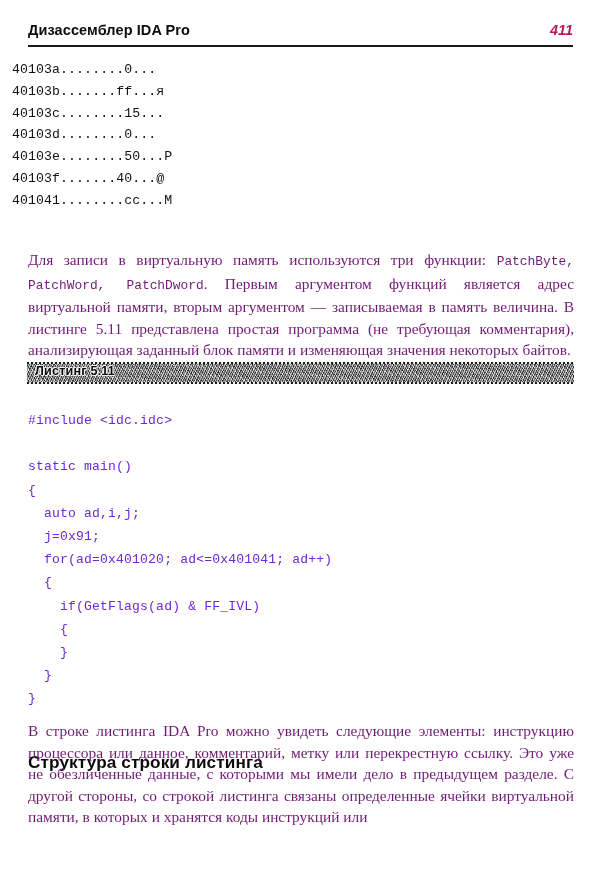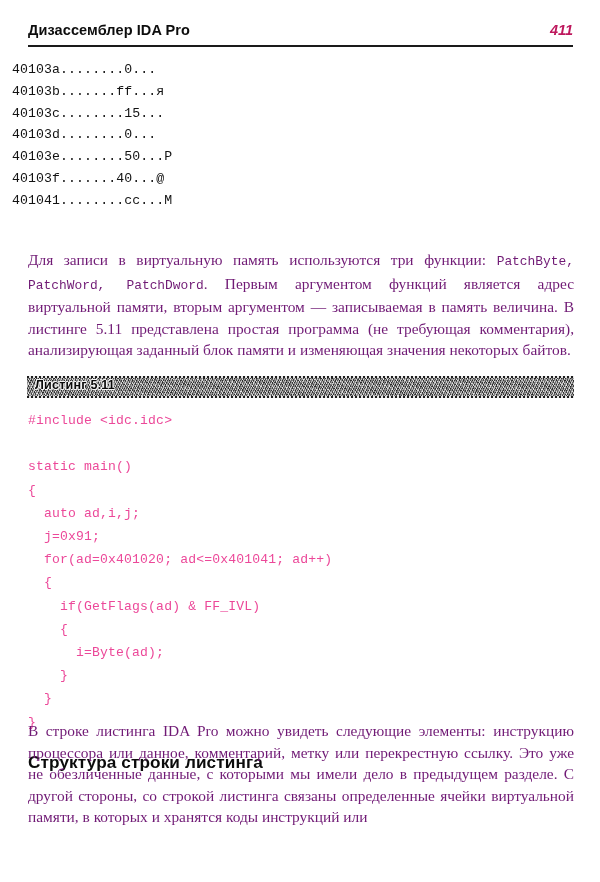--- a/index.html
+++ b/index.html
@@ -97,21 +97,21 @@
     font-size: 12.9px;
     letter-spacing: 0;
   }
   #para-intro { top: 249px; }
   #para-tail  { top: 720px; }
 
   
   .listing-band {
     position: absolute;
     left: 27px;
-    top: 376px;
+    top: 362px;
     width: 547px;
     height: 22px;
     background-color: #8c8c8c;
     background-image:
       repeating-linear-gradient(115deg,
         rgba(255,255,255,0.55) 0px, rgba(255,255,255,0.55) 1px,
         rgba(0,0,0,0.42) 1px, rgba(0,0,0,0.42) 2px,
         rgba(255,255,255,0.30) 2px, rgba(255,255,255,0.30) 3px,
         rgba(0,0,0,0.25) 3px, rgba(0,0,0,0.25) 4px),
       repeating-linear-gradient(48deg,
@@ -162,21 +162,21 @@
   .code {
     position: absolute;
     left: 28px;
     top: 409px;
     width: 546px;
   }
   .code-line {
     font-family: "Liberation Mono", "DejaVu Sans Mono", monospace;
     font-size: 13.1px;
     line-height: 23.2px;
-    color: #ec4899;
+    color: #6d28d9;
     white-space: pre;
     min-height: 23.2px;
     letter-spacing: 0.15px;
   }
 
   
   .section-heading {
     position: absolute;
     left: 28px;
     top: 726px;
@@ -221,21 +221,20 @@
     <div class="code-line">#include &lt;idc.idc&gt;</div>
     <div class="code-line"></div>
     <div class="code-line">static main()</div>
     <div class="code-line">{</div>
     <div class="code-line">  auto ad,i,j;</div>
     <div class="code-line">  j=0x91;</div>
     <div class="code-line">  for(ad=0x401020; ad&lt;=0x401041; ad++)</div>
     <div class="code-line">  {</div>
     <div class="code-line">    if(GetFlags(ad) &amp; FF_IVL)</div>
     <div class="code-line">    {</div>
-    <div class="code-line">      i=Byte(ad);</div>
     <div class="code-line">    }</div>
     <div class="code-line">  }</div>
     <div class="code-line">}</div>
   </div>
 
   <div class="section-heading">Структура строки листинга</div>
 
   <div class="para" id="para-tail">В строке листинга IDA Pro можно увидеть следующие элементы: инструкцию процессора или данное, комментарий, метку или перекрестную ссылку. Это уже не обезличенные данные, с которыми мы имели дело в предыдущем разделе. С другой стороны, со строкой листинга связаны определенные ячейки виртуальной памяти, в которых и хранятся коды инструкций или</div>
 
 </div>

